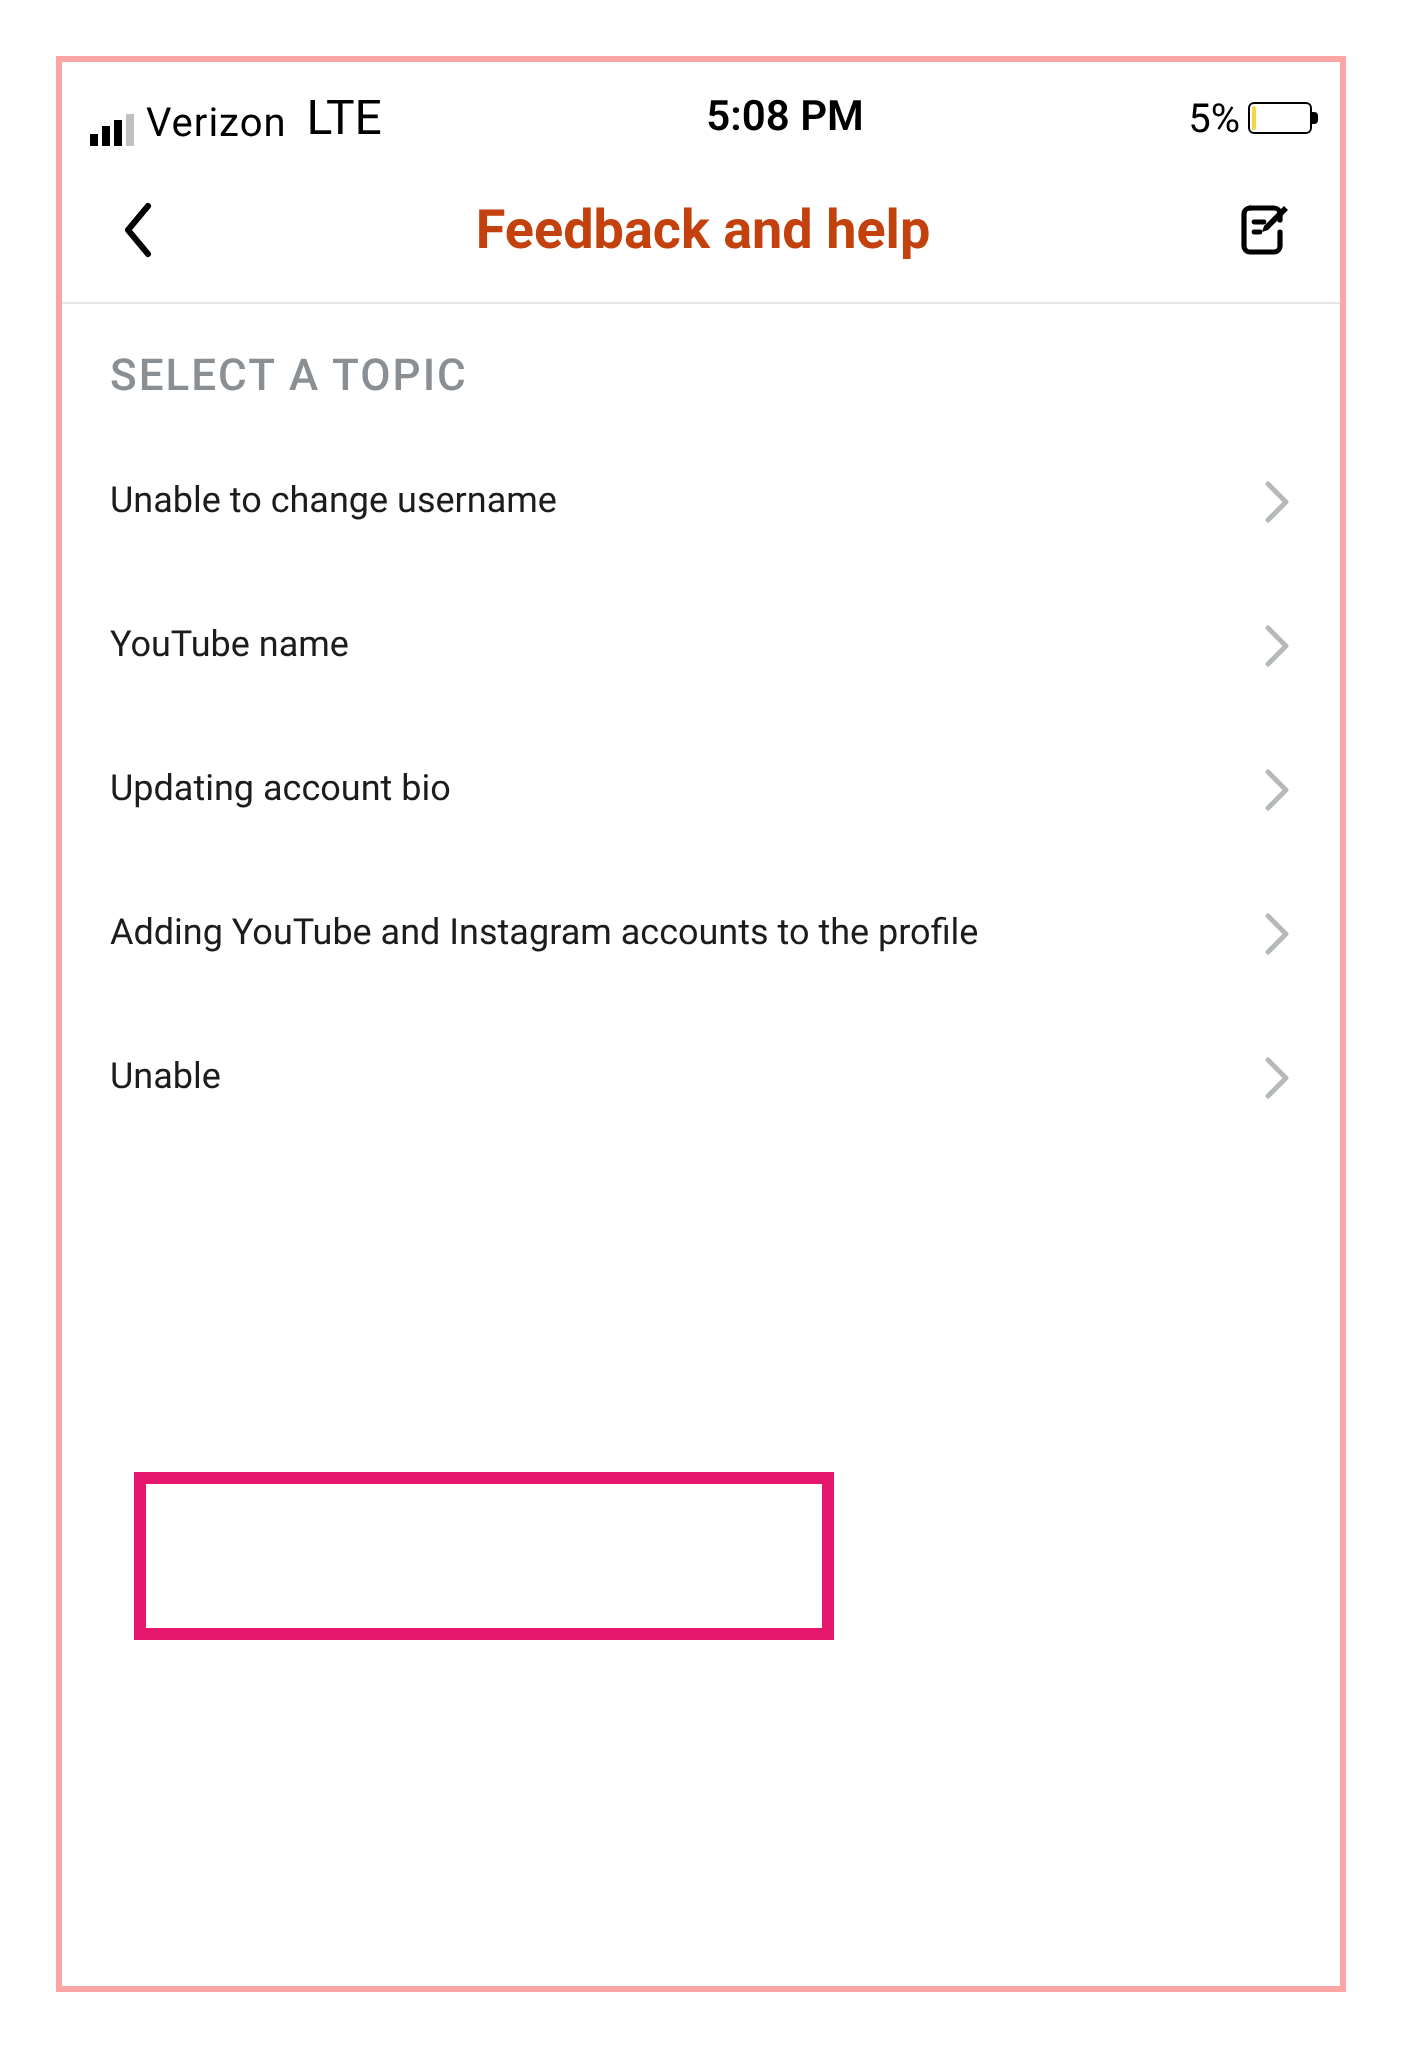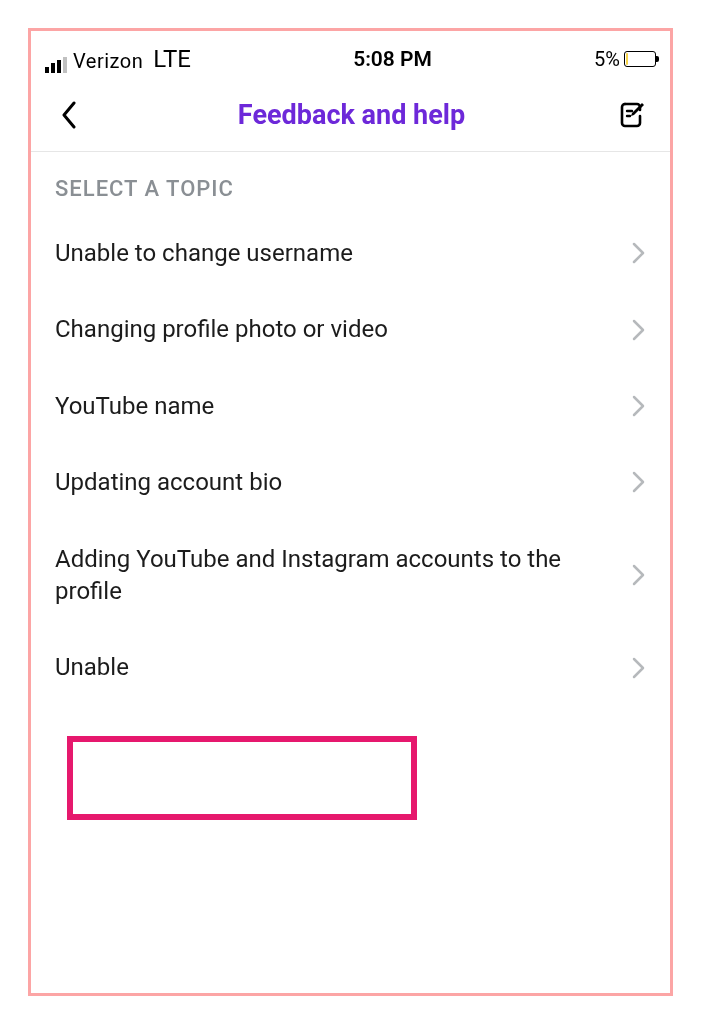--- a/index.html
+++ b/index.html
@@ -111,21 +111,21 @@
     width: 36px;
     height: 36px;
     display:flex;
     align-items:center;
     justify-content:center;
   }
   .back-btn svg { width: 18px; height: 28px; }
   .nav-title {
     font-size: 27px;
     font-weight: 700;
-    color:#6d28d9;
+    color:#c2410c;
   }
   .compose-btn {
     width: 34px;
     height: 34px;
     display:flex;
     align-items:center;
     justify-content:center;
   }
   .compose-btn svg{ width:28px; height:28px; }
   
@@ -142,21 +142,21 @@
   }
   .topic-item {
     display: flex;
     align-items: center;
     justify-content: space-between;
     padding: 22px 24px;
     gap: 16px;
     min-height: 72px;
   }
   .topic-label {
-    font-size: 24px;
+    font-size: 18px;
     color: #1c1c1c;
     line-height: 1.35;
     flex: 1;
   }
   .chevron {
     flex: 0 0 auto;
     color: #b6b9bc;
   }
   .chevron svg{ width:14px; height:22px; display:block; }
   
@@ -218,28 +218,20 @@
   <ul class="topic-list">
     <li class="topic-item">
       <span class="topic-label">Unable to change username</span>
       <span class="chevron">
         <svg viewBox="0 0 14 22">
             <polyline points="2,2 11,11 2,20" fill="none" stroke="currentColor" stroke-width="2.5" stroke-linecap="round" stroke-linejoin="round"></polyline>
           </svg>
       </span>
     </li>
     <li class="topic-item">
-      <span class="topic-label">Changing profile photo or video</span>
-      <span class="chevron">
-        <svg viewBox="0 0 14 22">
-            <polyline points="2,2 11,11 2,20" fill="none" stroke="currentColor" stroke-width="2.5" stroke-linecap="round" stroke-linejoin="round"></polyline>
-          </svg>
-      </span>
-    </li>
-    <li class="topic-item">
       <span class="topic-label">YouTube name</span>
       <span class="chevron">
         <svg viewBox="0 0 14 22">
             <polyline points="2,2 11,11 2,20" fill="none" stroke="currentColor" stroke-width="2.5" stroke-linecap="round" stroke-linejoin="round"></polyline>
           </svg>
       </span>
     </li>
     <li class="topic-item">
       <span class="topic-label">Updating account bio</span>
       <span class="chevron">

